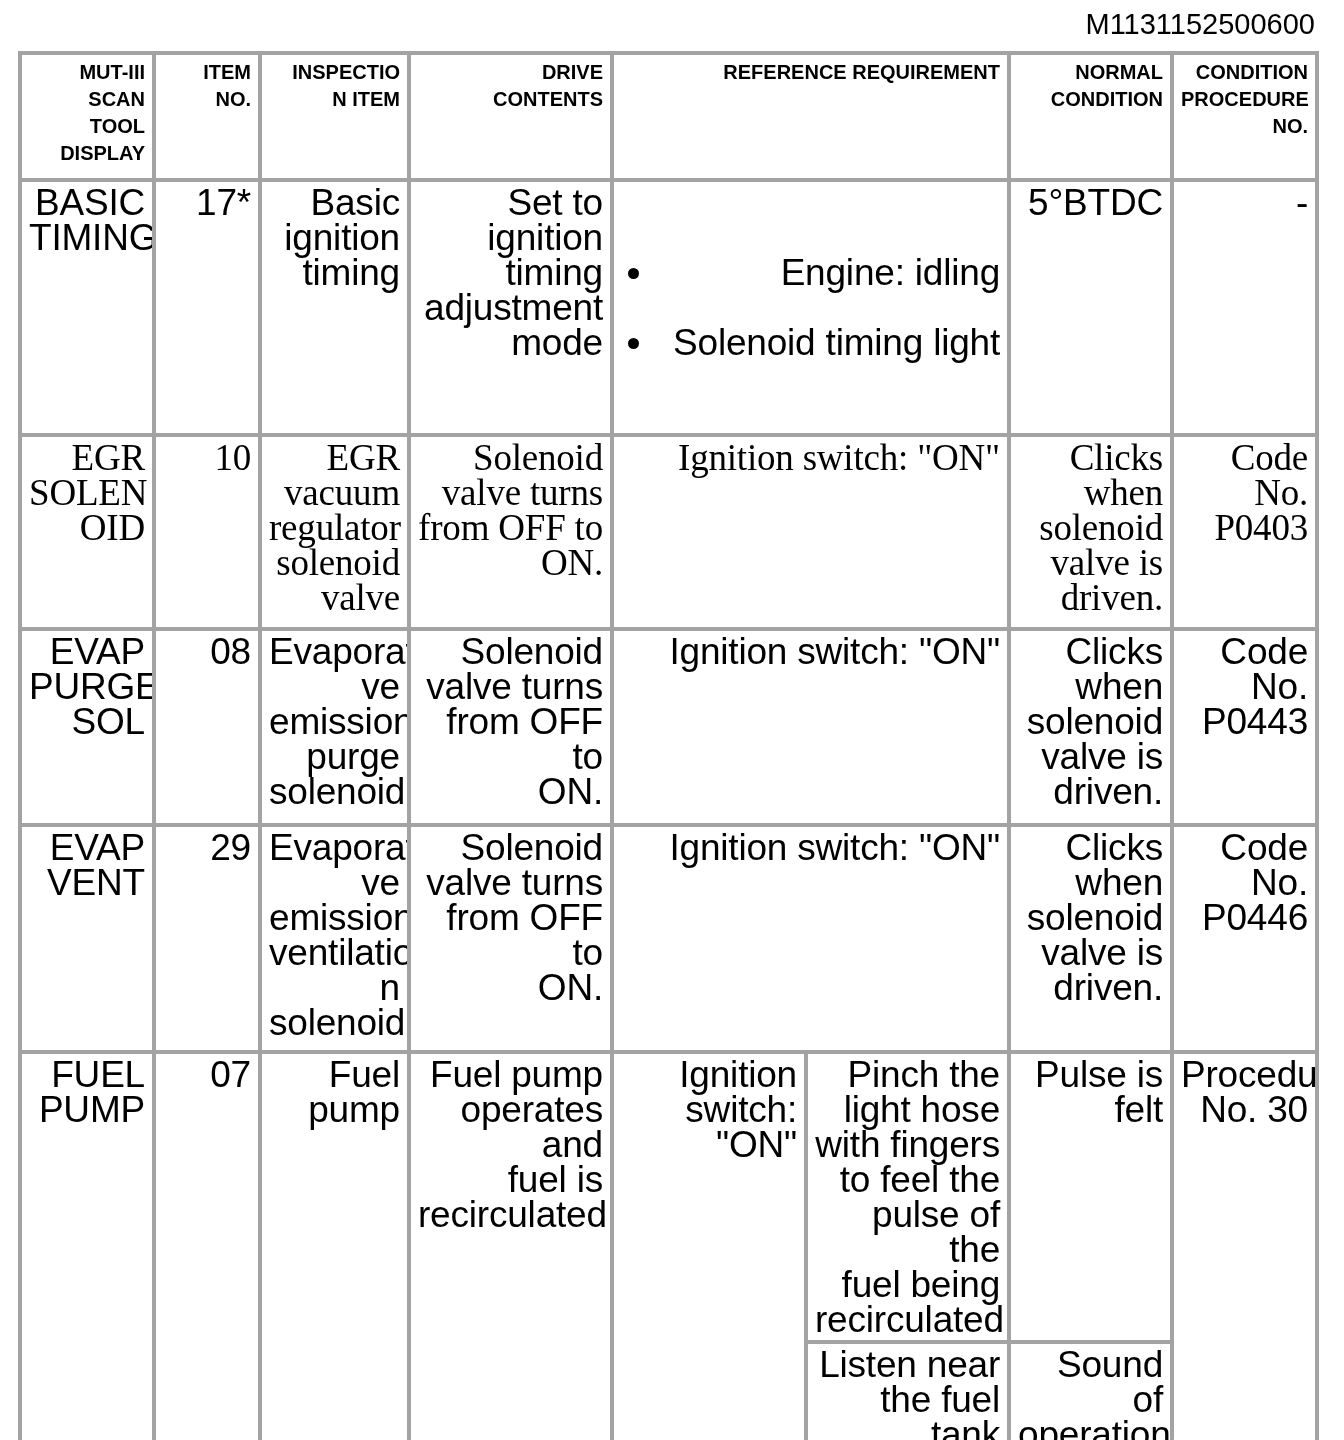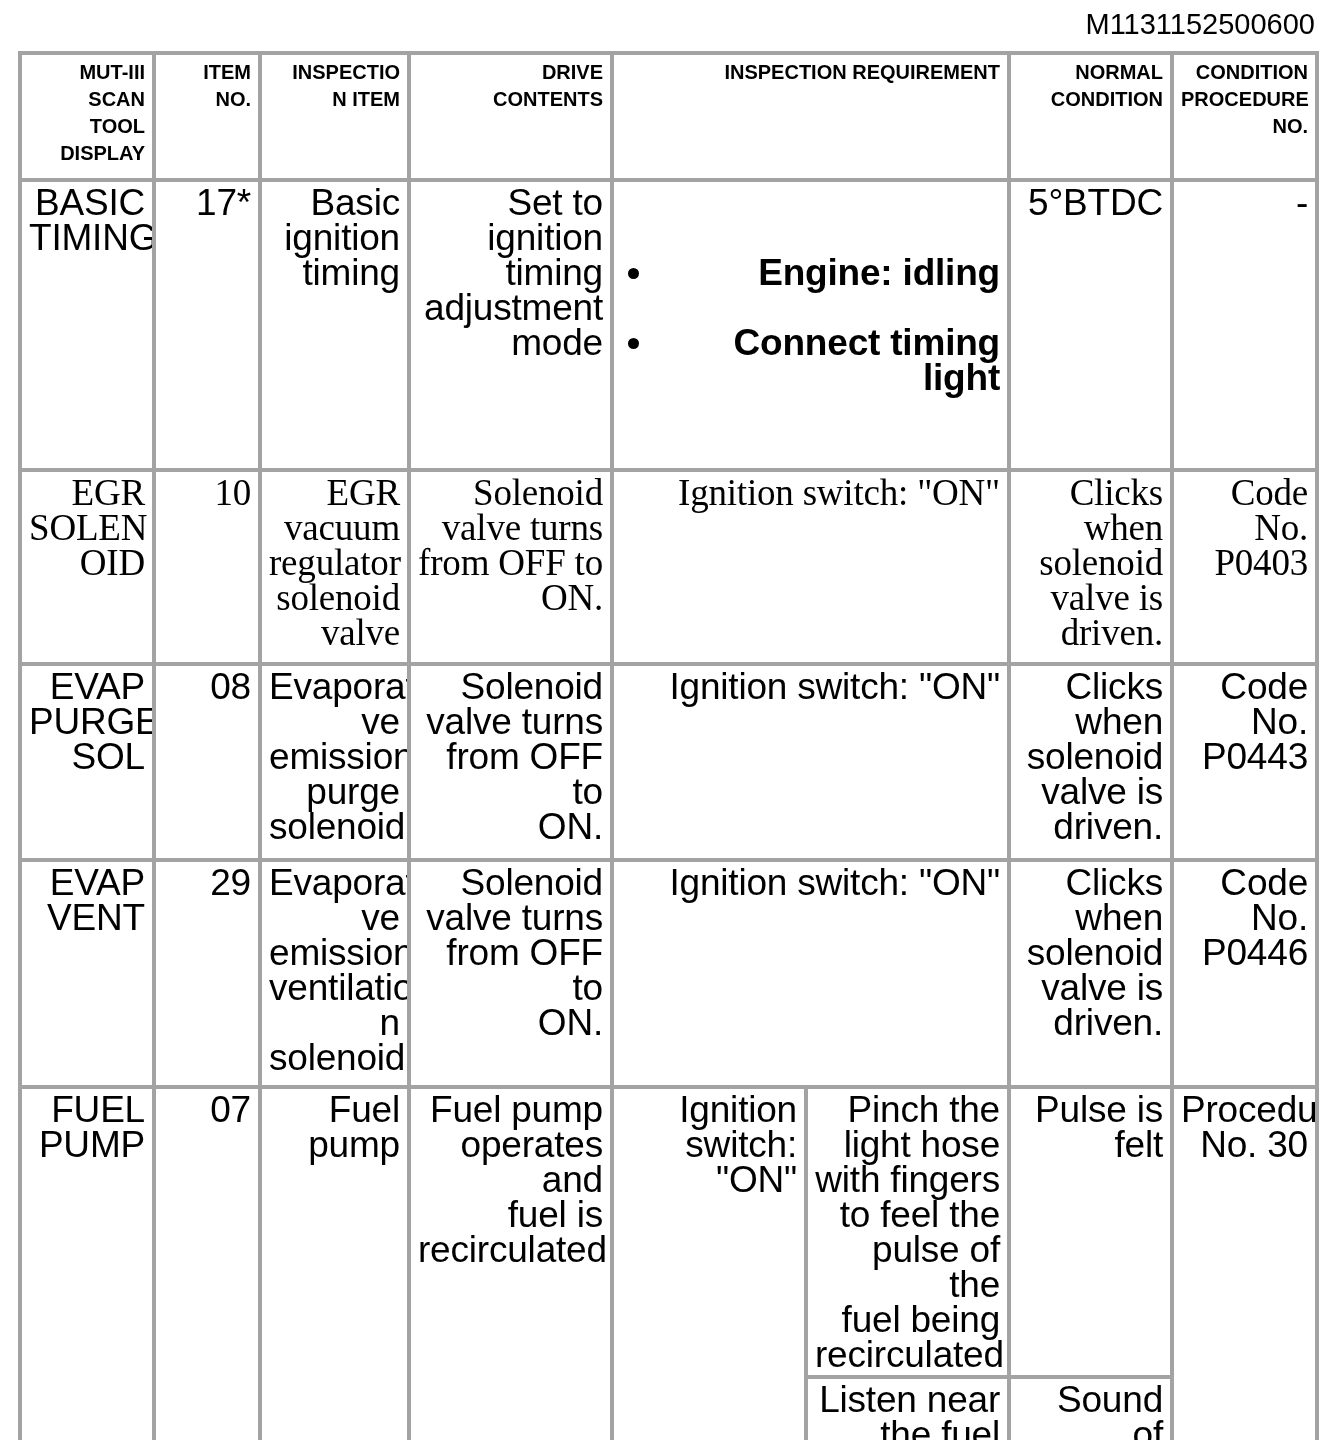--- a/index.html
+++ b/index.html
@@ -61,21 +61,21 @@
   tr.r3 { height: 196px; }
   tr.r4 { height: 227px; }
   tr.r5a { height: 264px; }
   tr.r5b { height: 186px; }
 
   ul.bullets {
     margin: 0;
     padding-left: 36px;
     list-style-type: disc;
   }
-  ul.bullets li { margin: 0; padding: 0; font-weight: bold; }
+  ul.bullets li { margin: 0; padding: 0; }
 </style>
 </head>
 <body>
 
 <div class="doc">
 
   <div class="doc-code">M1131152500600</div>
 
   <table class="ref-table">
     <colgroup>
@@ -94,21 +94,21 @@
       <th>MUT-III
 SCAN
 TOOL
 DISPLAY</th>
       <th>ITEM
 NO.</th>
       <th>INSPECTIO
 N ITEM</th>
       <th>DRIVE
 CONTENTS</th>
-      <th colspan="2">INSPECTION REQUIREMENT</th>
+      <th colspan="2">REFERENCE REQUIREMENT</th>
       <th>NORMAL
 CONDITION</th>
       <th>CONDITION
 PROCEDURE
 NO.</th>
     </tr>
 
     <tr class="r1">
       <td>BASIC
 TIMING</td>
@@ -116,21 +116,21 @@
       <td>Basic
 ignition
 timing</td>
       <td>Set to ignition
 timing
 adjustment
 mode</td>
       <td colspan="2">
         <ul class="bullets">
           <li>Engine: idling</li>
-          <li>Connect timing light</li>
+          <li>Solenoid timing light</li>
         </ul>
       </td>
       <td>5°BTDC</td>
       <td>-</td>
     </tr>
 
     <tr class="r2">
       <td>EGR
 SOLEN
 OID</td>

